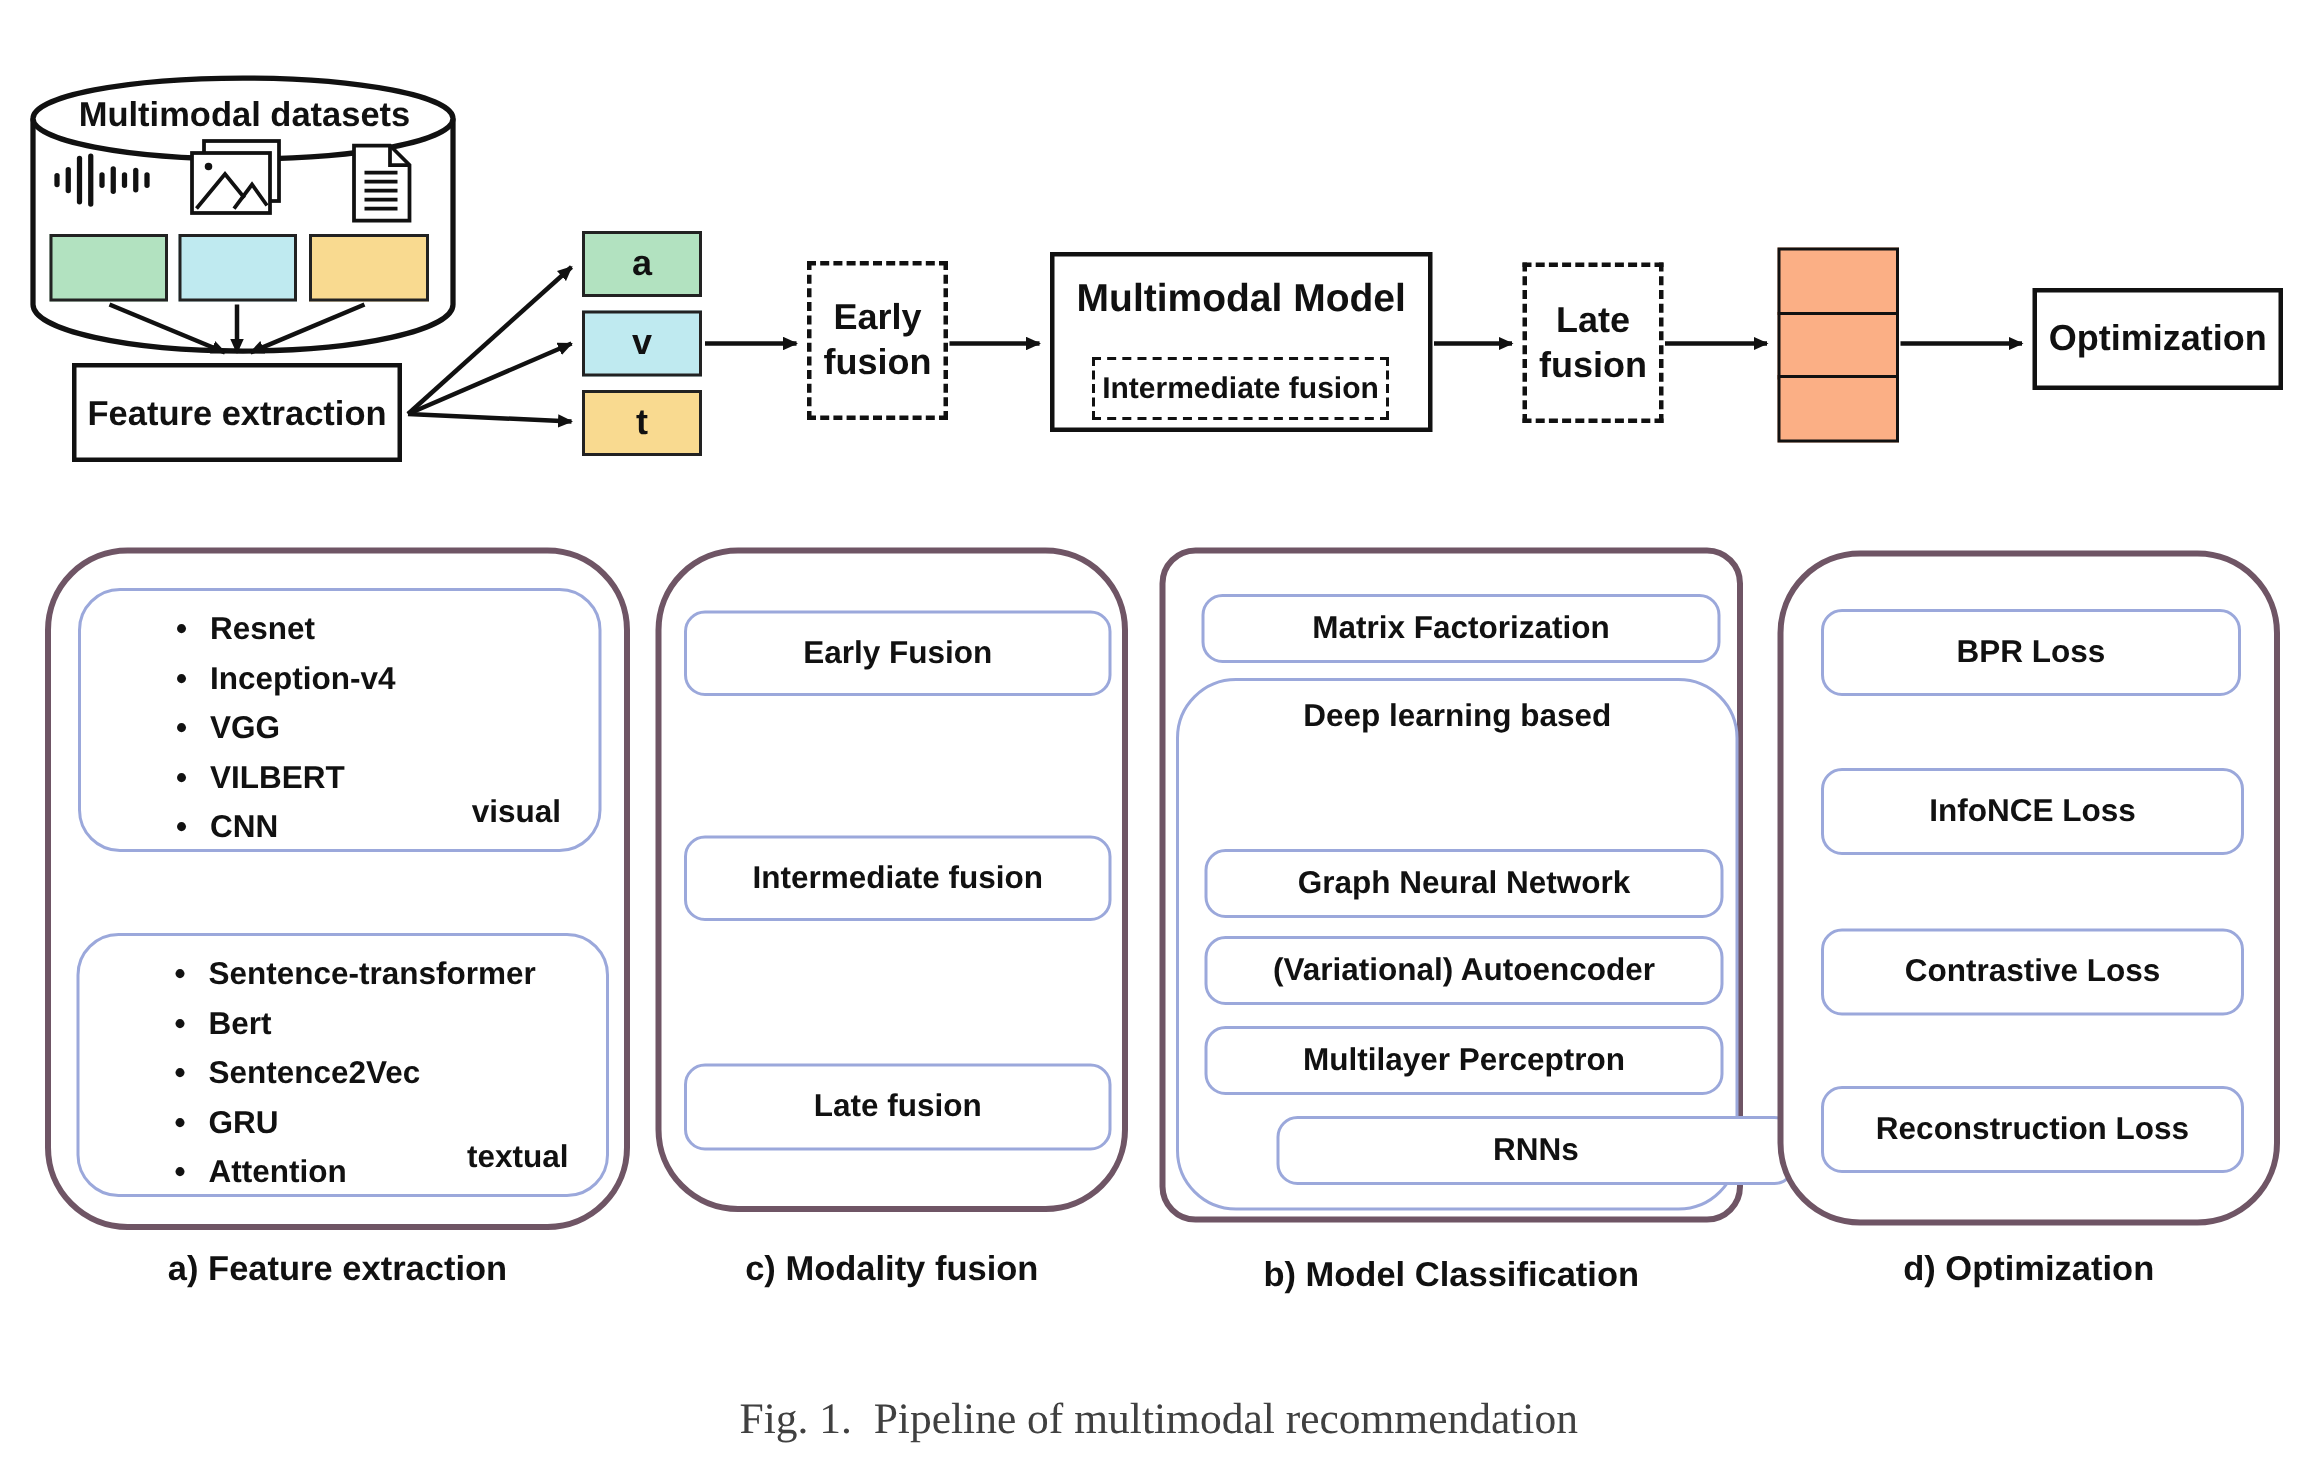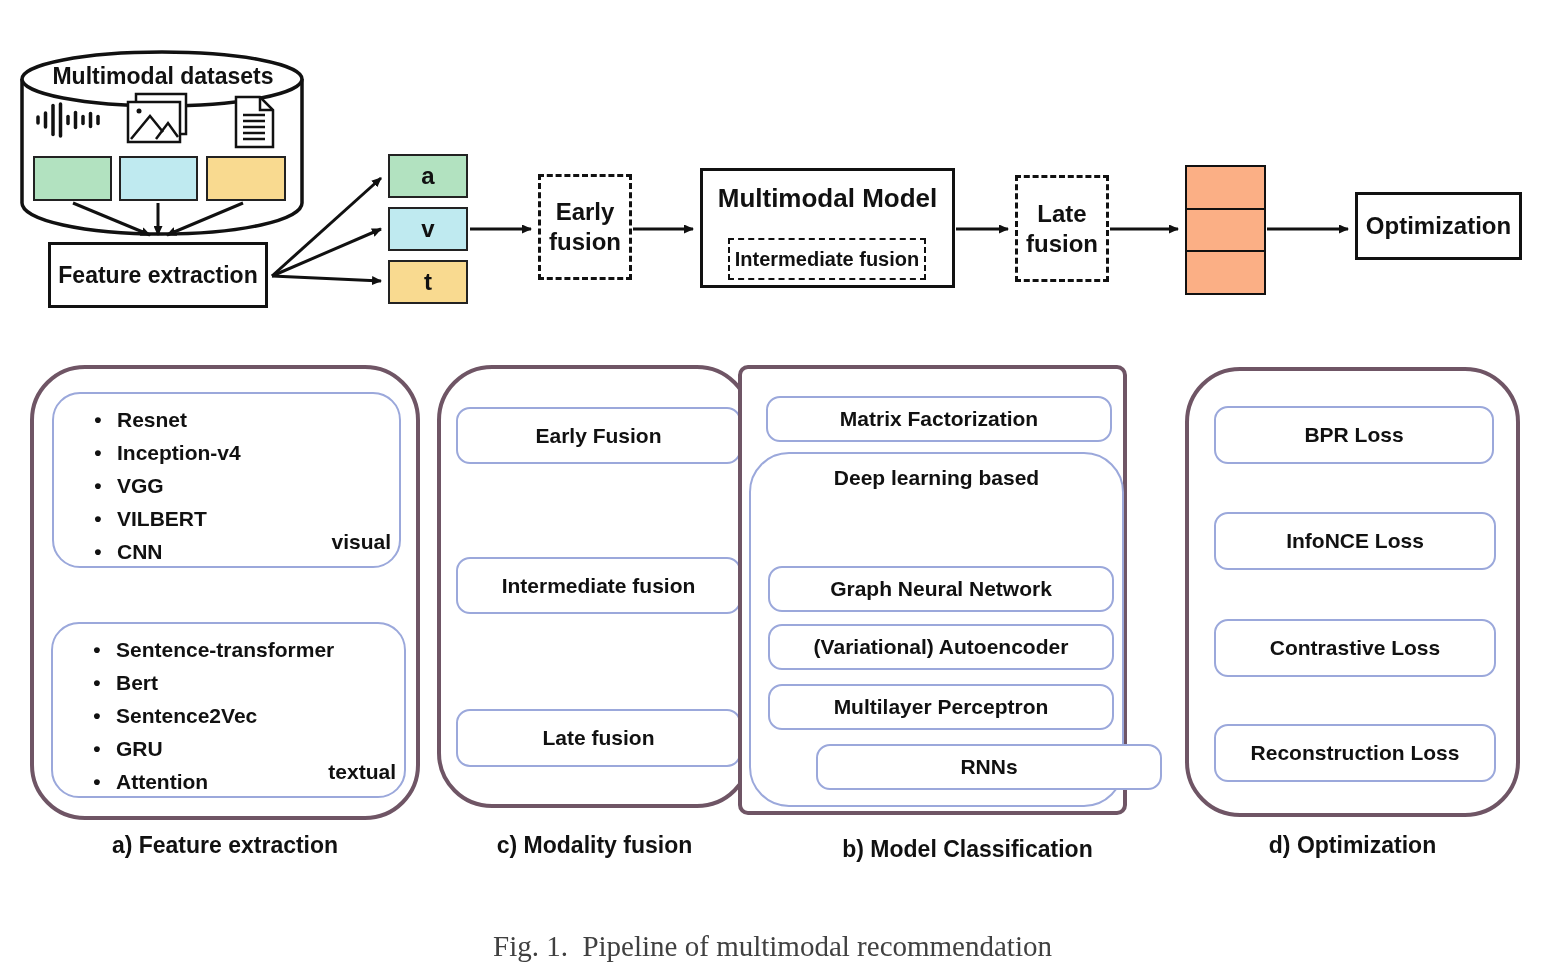--- a/index.html
+++ b/index.html
@@ -18,23 +18,23 @@
   .b24 { font-weight:700; font-size:24px; line-height:1.25; }
   .b26 { font-weight:700; font-size:26px; }
   .b20 { font-weight:700; font-size:20px; }
   .cyl-title { position:absolute; z-index:2; font-weight:700; font-size:23px; text-align:center; }
   
   .panel { position:absolute; z-index:2; border:4px solid #6f5565; border-radius:55px; background:#fff; }
   .inner { position:absolute; border:2.5px solid #9ba8db; border-radius:28px; background:#fff; }
   .pill  { position:absolute; border:2.5px solid #9ba8db; border-radius:14px; background:#fff;
            display:flex; align-items:center; justify-content:center; font-weight:700; font-size:21px; text-align:center; }
   .ul { padding-top:9px; }
-  .li { padding-left:25px; font-weight:700; font-size:21px; line-height:33px; white-space:nowrap; }
+  .li { padding-left:48px; font-weight:700; font-size:21px; line-height:33px; white-space:nowrap; }
   .li::before { content:"\2022"; display:inline-block; width:38px; text-align:center; }
-  .tag { position:absolute; right:8px; bottom:12px; font-weight:700; font-size:21px; }
+  .tag { position:absolute; right:25px; bottom:12px; font-weight:700; font-size:21px; }
   .group-title { position:absolute; top:12px; left:0; width:100%; text-align:center; font-weight:700; font-size:21px; }
   .panel-caption { position:absolute; z-index:2; text-align:center; font-weight:700; font-size:23px; }
   .stack { position:absolute; z-index:2; display:flex; flex-direction:column; }
   .stack > div { flex:1 1 0; border:2.5px solid #111; }
   .stack > div + div { margin-top:-2.5px; }
   #fig-caption { position:absolute; z-index:2; left:0; top:930px; width:1545px; text-align:center;
     font-family:"Liberation Serif", serif; font-size:29px; color:#404040; }
 </style>
 </head>
 <body>
@@ -151,21 +151,21 @@
   </div>
   <div class="panel-caption" style="left:30px; top:832px; width:390px;">a) Feature extraction</div>
 
   <div class="panel" style="left:437px; top:365px; width:315px; height:443px;">
     <div class="pill" style="left:15px; top:38px;  width:285px; height:57px;">Early Fusion</div>
     <div class="pill" style="left:15px; top:188px; width:285px; height:57px;">Intermediate fusion</div>
     <div class="pill" style="left:15px; top:340px; width:285px; height:58px;">Late fusion</div>
   </div>
   <div class="panel-caption" style="left:437px; top:832px; width:315px;">c) Modality fusion</div>
 
-  <div class="panel" style="left:738px; top:365px; width:389px; height:450px; border-radius:10px;">
+  <div class="panel" style="left:773px; top:365px; width:389px; height:450px; border-radius:24px;">
     <div class="pill" style="left:24px; top:27px; width:346px; height:46px;">Matrix Factorization</div>
     <div class="inner" style="left:7px; top:83px; width:375px; height:355px; border-radius:40px;">
       <div class="group-title">Deep learning based</div>
       <div class="pill" style="left:17px; top:170px; width:346px; height:46px;">(Variational) Autoencoder</div>
       <div class="pill" style="left:17px; top:112px; width:346px; height:46px;">Graph Neural Network</div>
       <div class="pill" style="left:17px; top:230px; width:346px; height:46px;">Multilayer Perceptron</div>
       <div class="pill" style="left:17px; top:290px; width:346px; height:46px;margin-left:48px;">RNNs</div>
     </div>
   </div>
   <div class="panel-caption" style="left:773px; top:836px; width:389px;">b) Model Classification</div>

